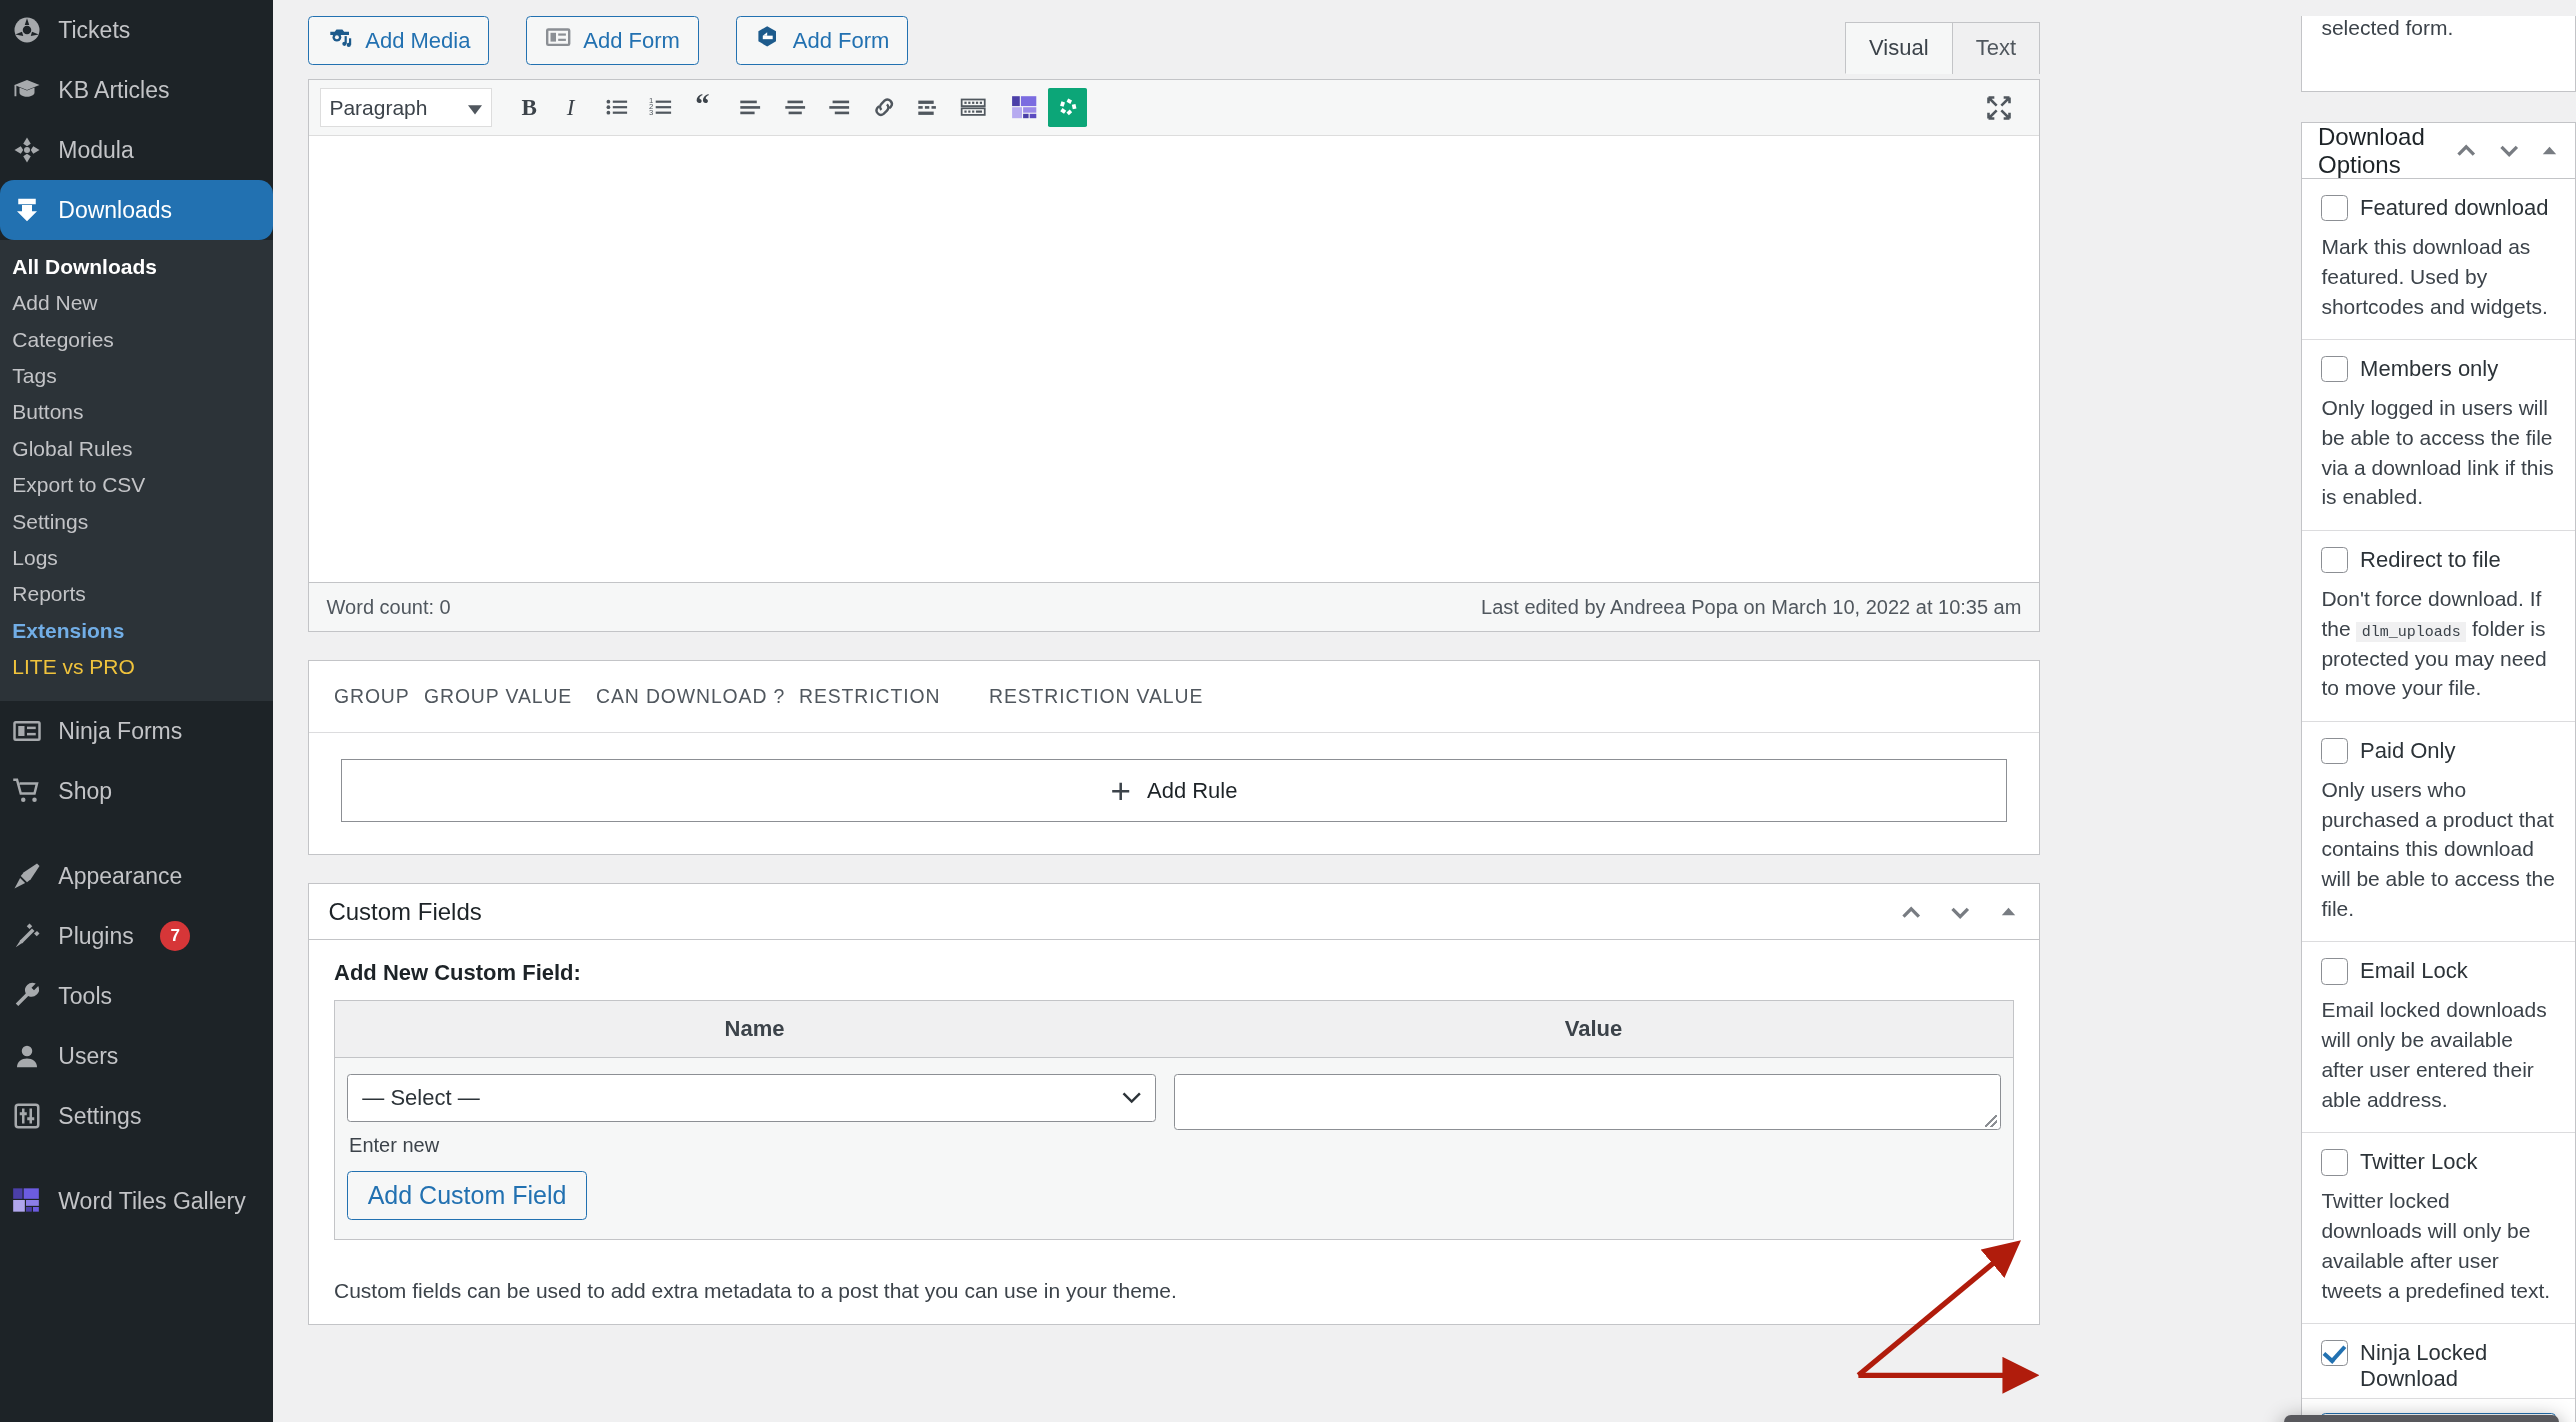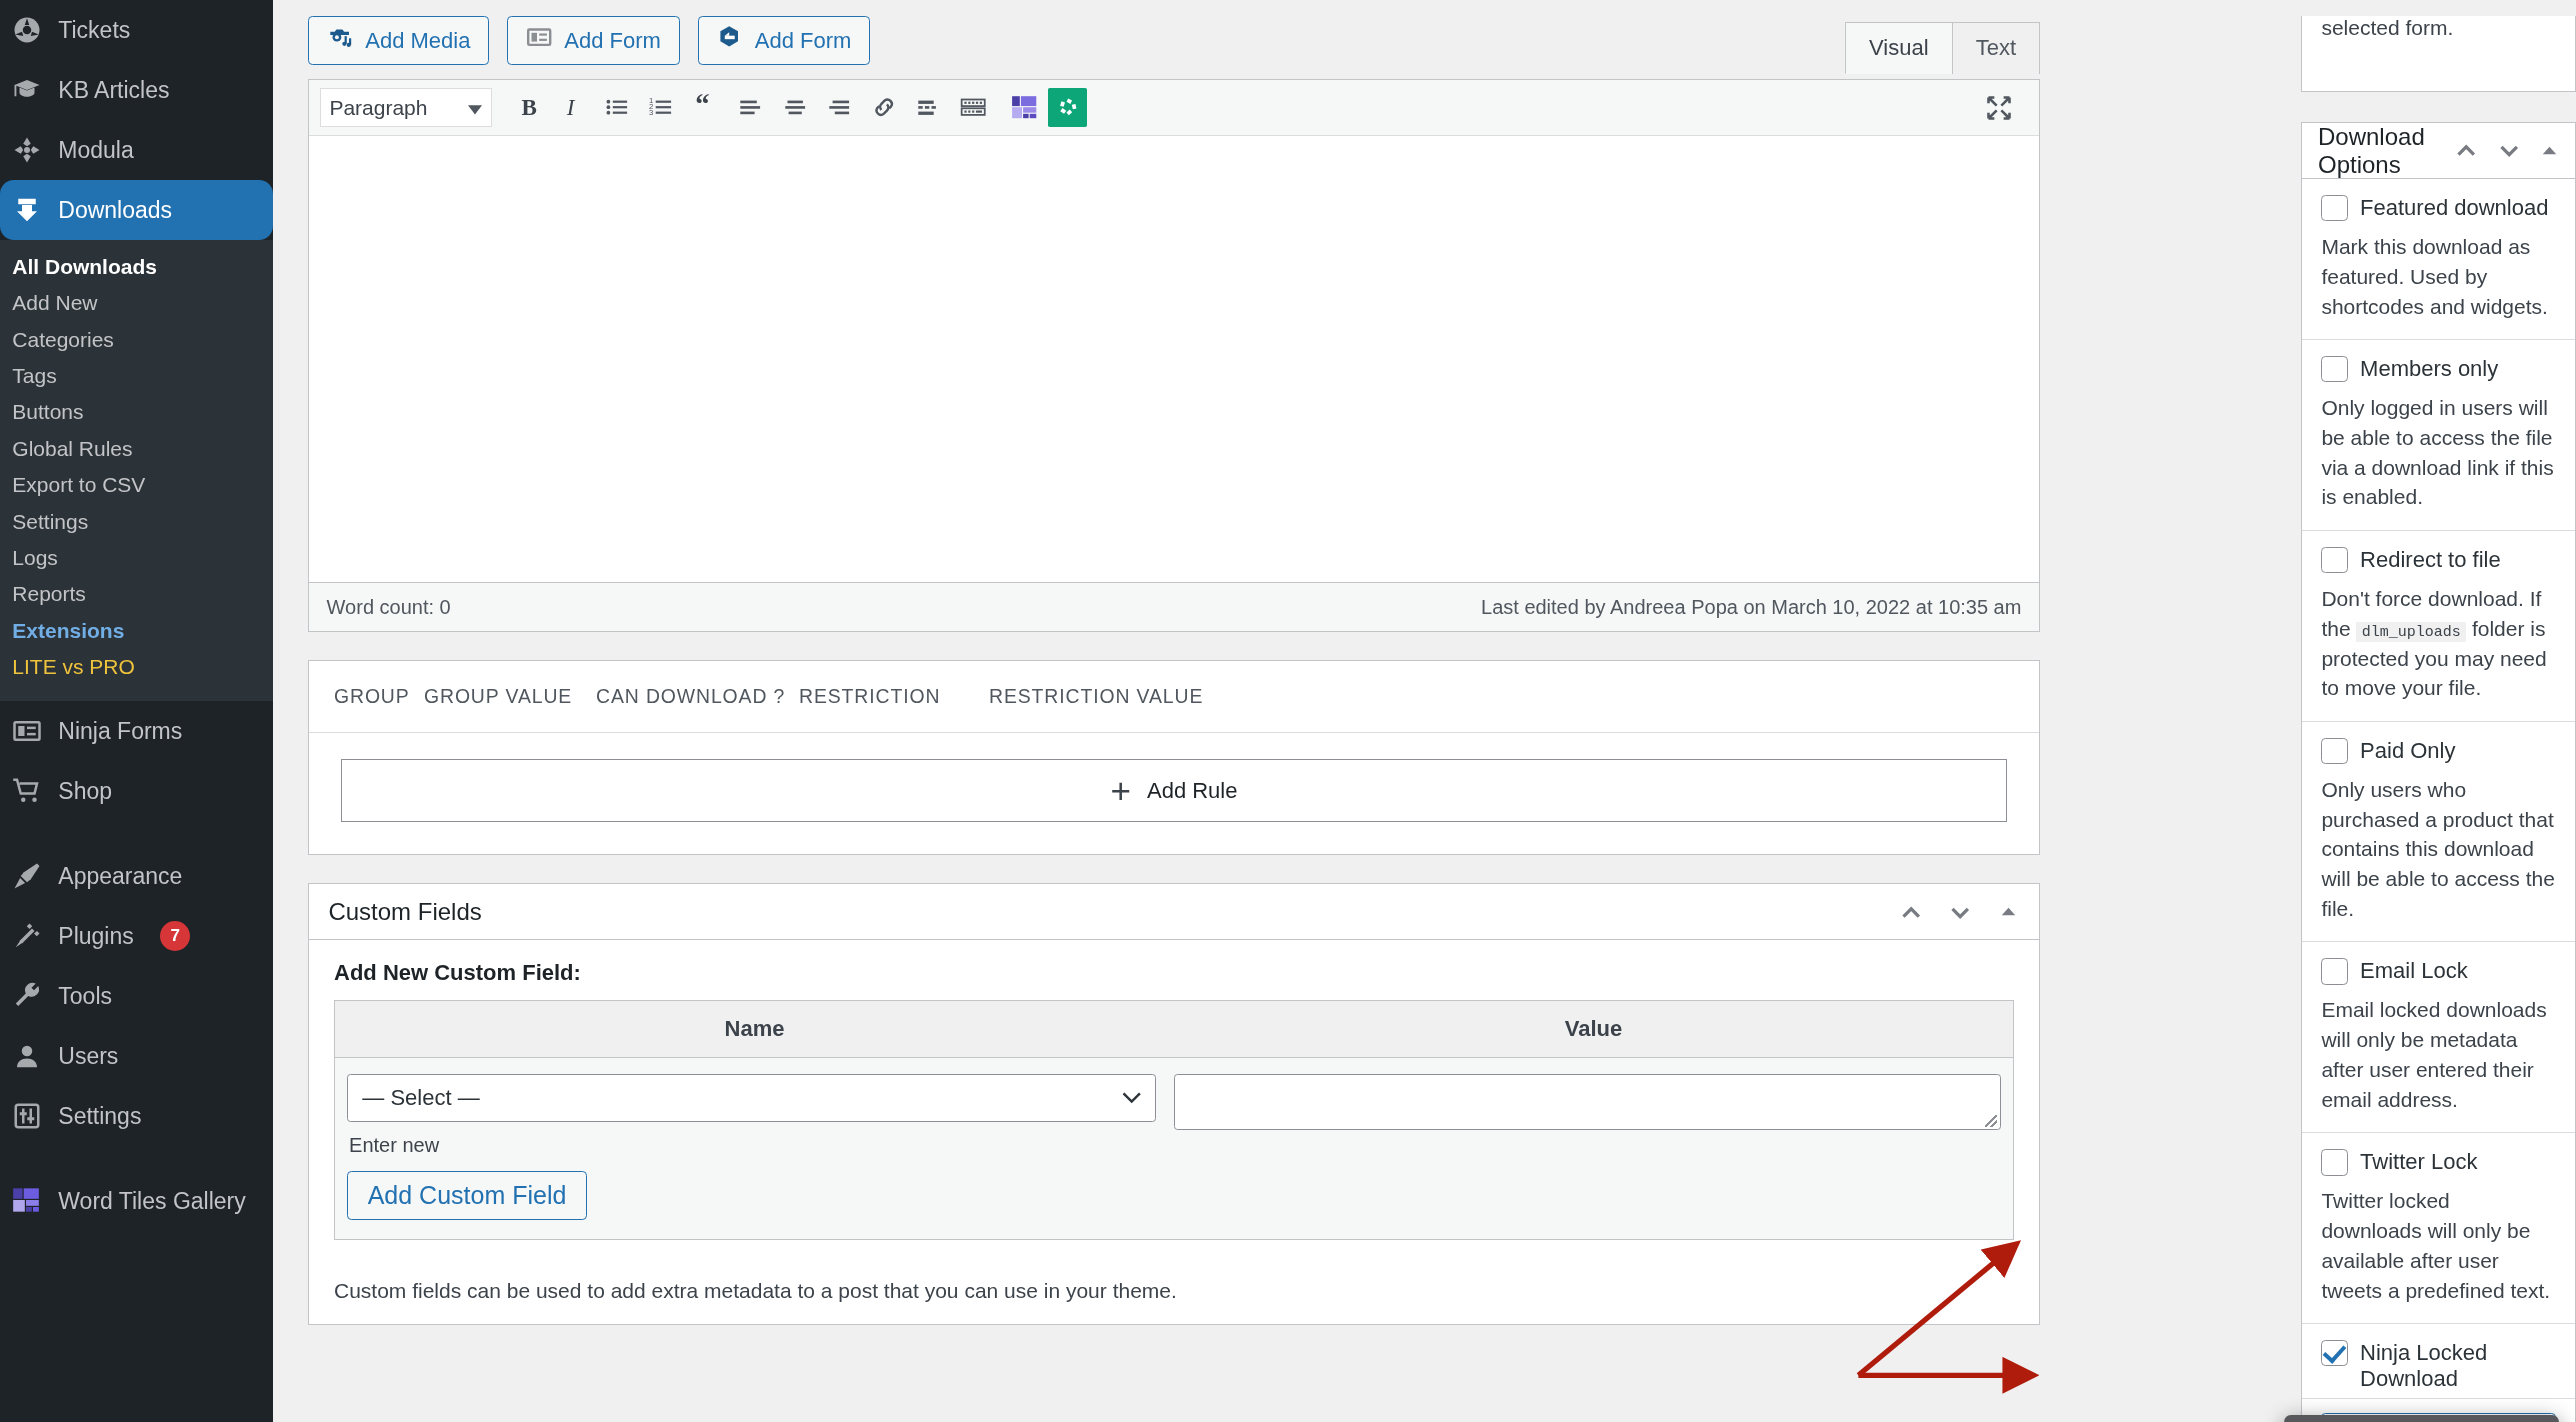--- a/index.html
+++ b/index.html
@@ -52,21 +52,21 @@
     margin-left:10.6px;
   }
 
   
   #main {
     position:absolute; left:273px; top:0; width:2028px; height:1423px;
   }
 
   .editor-wrap { position:absolute; left:35px; top:0; width:1732px; }
 
-  .media-buttons { display:flex; gap:18px; padding:16px 0 14px 0; }
+  .media-buttons { display:flex; gap:37px; padding:16px 0 14px 0; }
   .mbtn {
     display:flex; align-items:center; gap:12.3px;
     background:#f6f7f7; border:0.9px solid #2271b1; color:#2271b1;
     border-radius:4.4px; padding:0 17.6px; height:49px;
     font-size:22px; cursor:pointer;
   }
 
   .wp-tabs { position:absolute; right:0; top:22px; display:flex; }
   .wp-tab {
     padding:8.8px 23px; font-size:22px; color:#50575e;
@@ -717,21 +717,21 @@
         <span class="opt-name">Paid Only</span>
       </div>
       <div class="opt-desc">Only users who purchased a product that contains this download will be able to access the file.</div>
     </div>
 
     <div class="opt-row">
       <div class="opt-label">
         <span class="cbox"></span>
         <span class="opt-name">Email Lock</span>
       </div>
-      <div class="opt-desc">Email locked downloads will only be metadata after user entered their email address.</div>
+      <div class="opt-desc">Email locked downloads will only be available after user entered their able address.</div>
     </div>
 
     <div class="opt-row">
       <div class="opt-label">
         <span class="cbox"></span>
         <span class="opt-name">Twitter Lock</span>
       </div>
       <div class="opt-desc">Twitter locked downloads will only be available after user tweets a predefined text.</div>
     </div>
 

